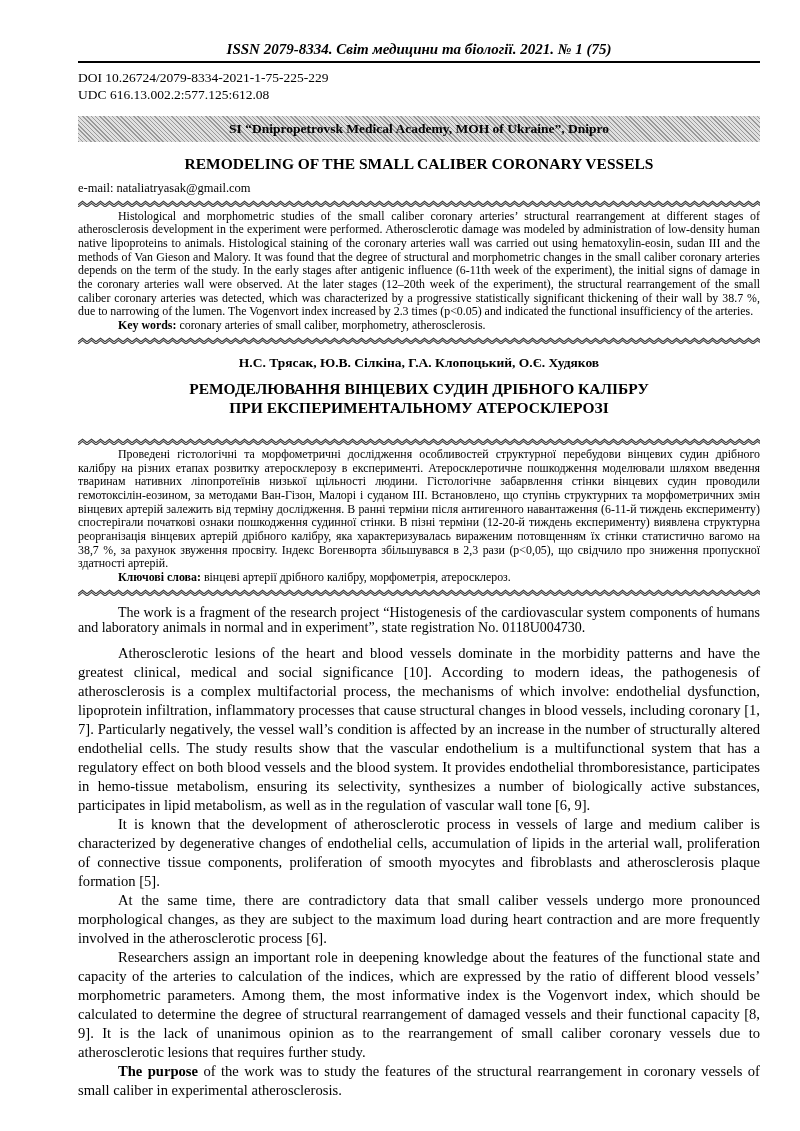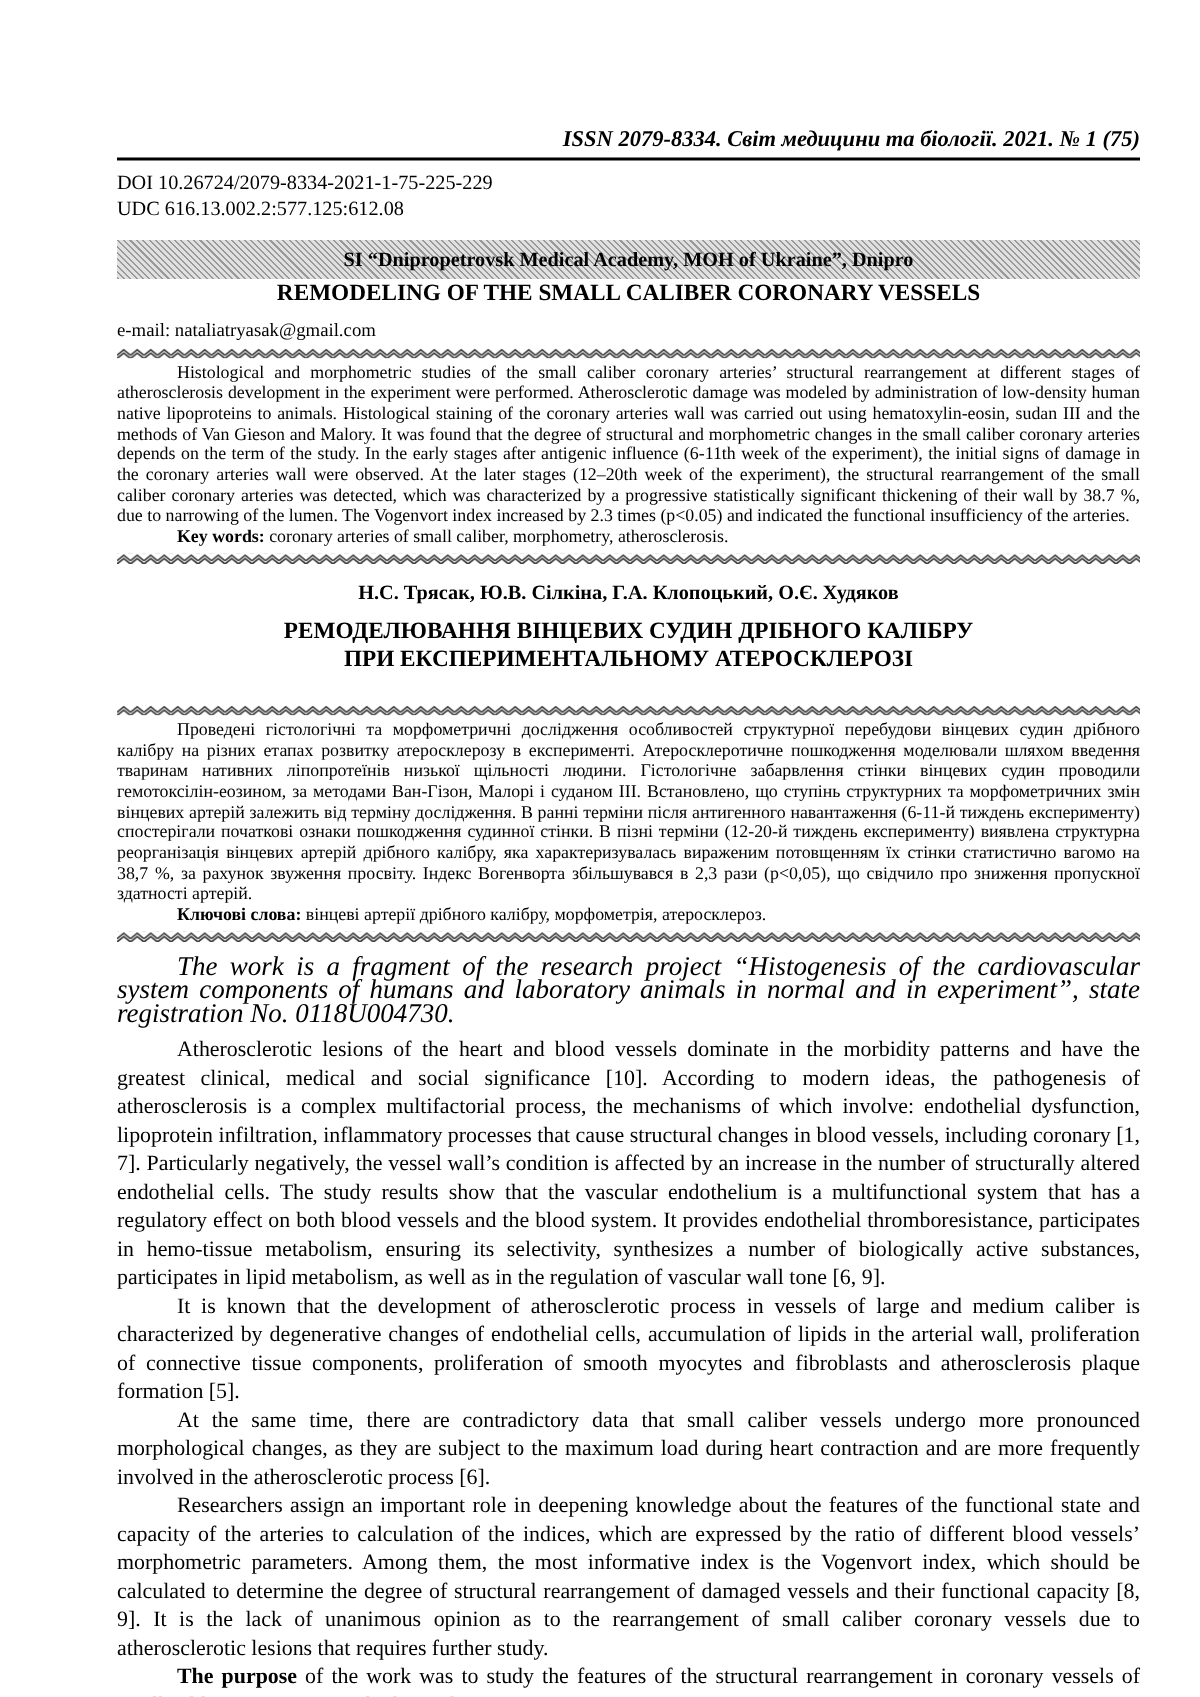--- a/index.html
+++ b/index.html
@@ -8,26 +8,25 @@
     width: 800px; height: 1131px;
     font-family: "Liberation Serif", "DejaVu Serif", serif;
     color: #000;
     position: relative;
     overflow: hidden;
   }
   .page { position: absolute; left: 0; top: 0; width: 800px; height: 1131px; }
   .content { position: absolute; left: 78px; top: 40px; width: 682px; }
 
   .journal-header {
-    text-align: right;
+    text-align: center;
     font-weight: bold;
     font-style: italic;
     font-size: 15px;
     line-height: 18px;
-    margin-top: 44px;
   }
   .header-rule {
     border: none;
     border-top: 2.5px solid #000;
     margin-top: 3px;
     margin-bottom: 7px;
   }
   .doi-line, .udc-line {
     font-weight: normal;
     font-size: 13.5px;
@@ -36,20 +35,21 @@
   .authors-box {
     margin-top: 13px;
     padding: 4px 10px 5px 10px;
     text-align: center;
     font-weight: bold;
     font-size: 13.5px;
     line-height: 17px;
     background: repeating-linear-gradient(45deg, #999 0px, #999 1px, #e0e0e0 1px, #e0e0e0 3px);
   }
   .title-en, .title-uk {
+    margin-top: 12px;
     text-align: center;
     font-weight: bold;
     font-size: 15.5px;
     line-height: 19.5px;
   }
   .title-line { display: block; }
   .email-line {
     margin-top: 7px;
     text-align: left;
     font-size: 12.5px;
@@ -67,22 +67,21 @@
     margin-top: 10px;
     text-align: center;
     font-weight: bold;
     font-size: 13.5px;
     line-height: 17px;
   }
   .title-uk { margin-top: 8px; margin-bottom: 20px; }
 
   .fragment-note {
     margin: 9px 0 8px 0;
-    font-style: italic;
-    font-size: 18px;
+    font-size: 14px;
     line-height: 15.5px;
     text-align: justify;
     text-indent: 40px;
   }
   .body-text p {
     font-size: 14.6px;
     line-height: 19px;
     text-align: justify;
     text-indent: 40px;
   }

